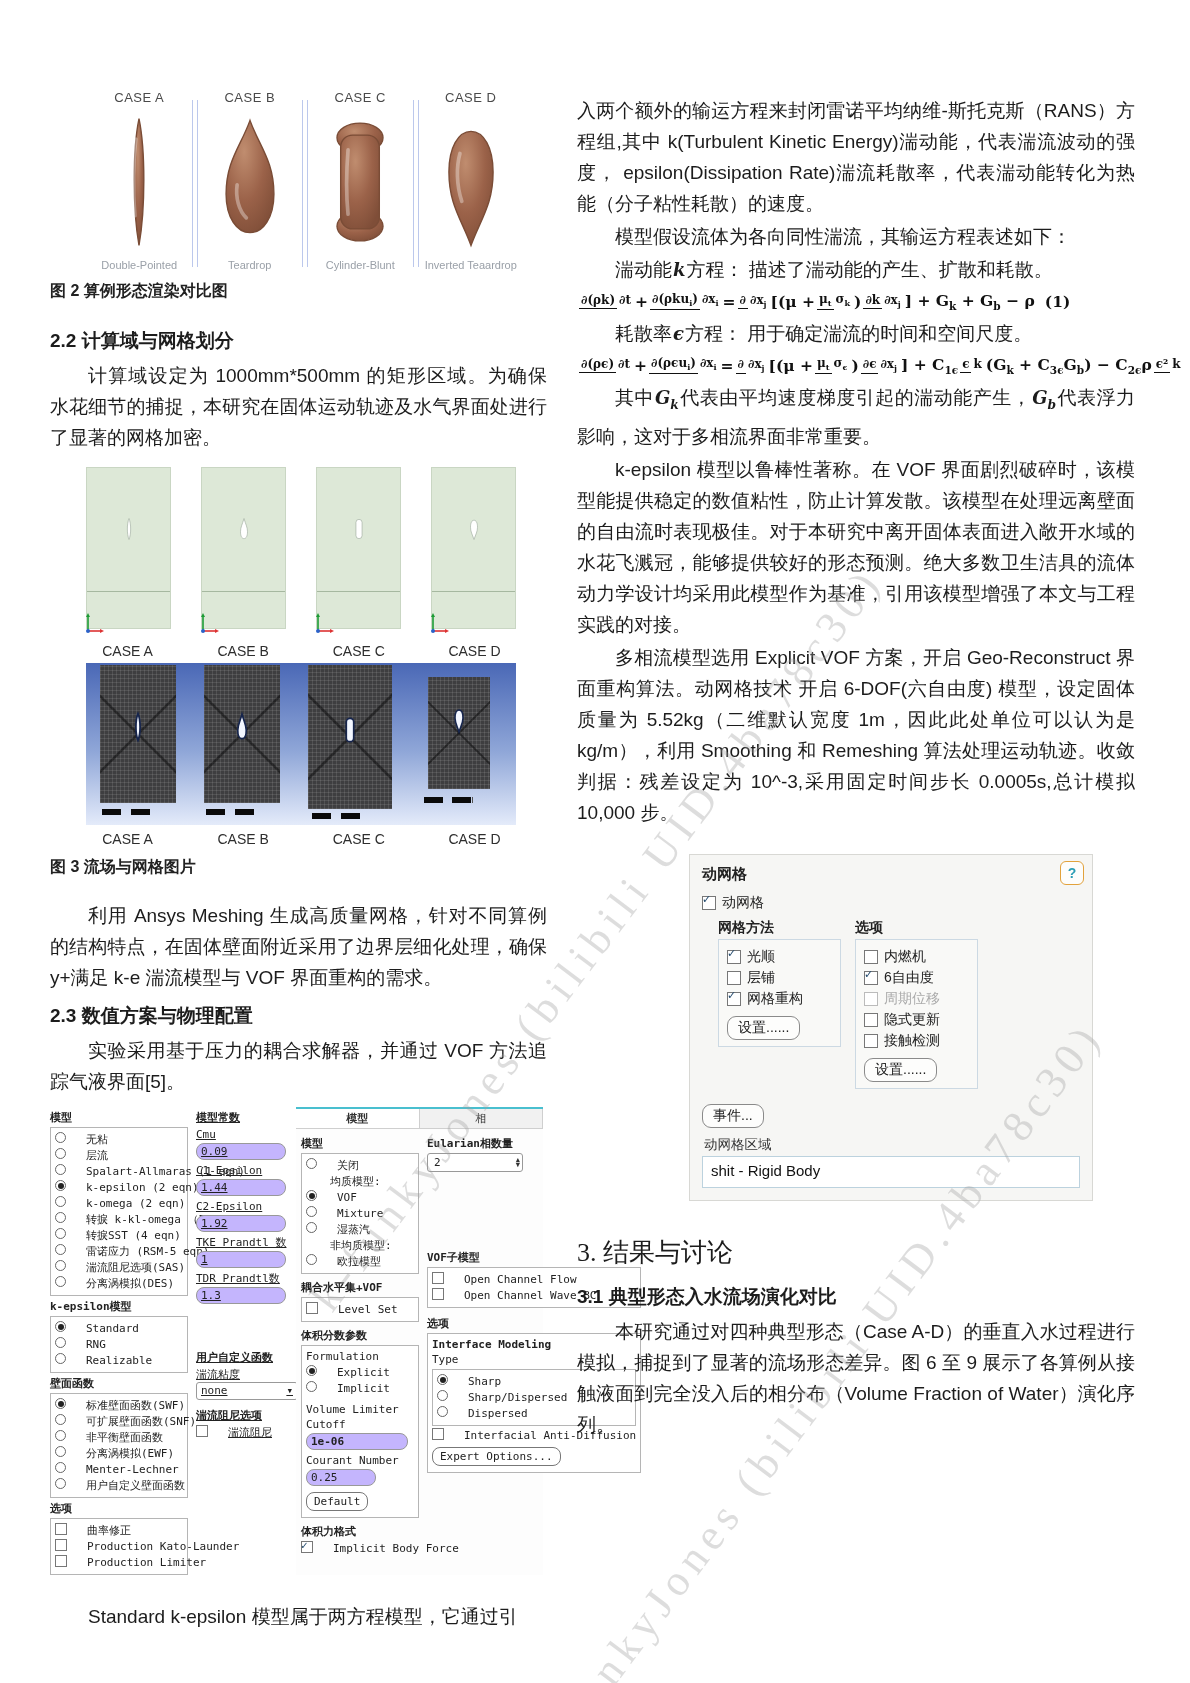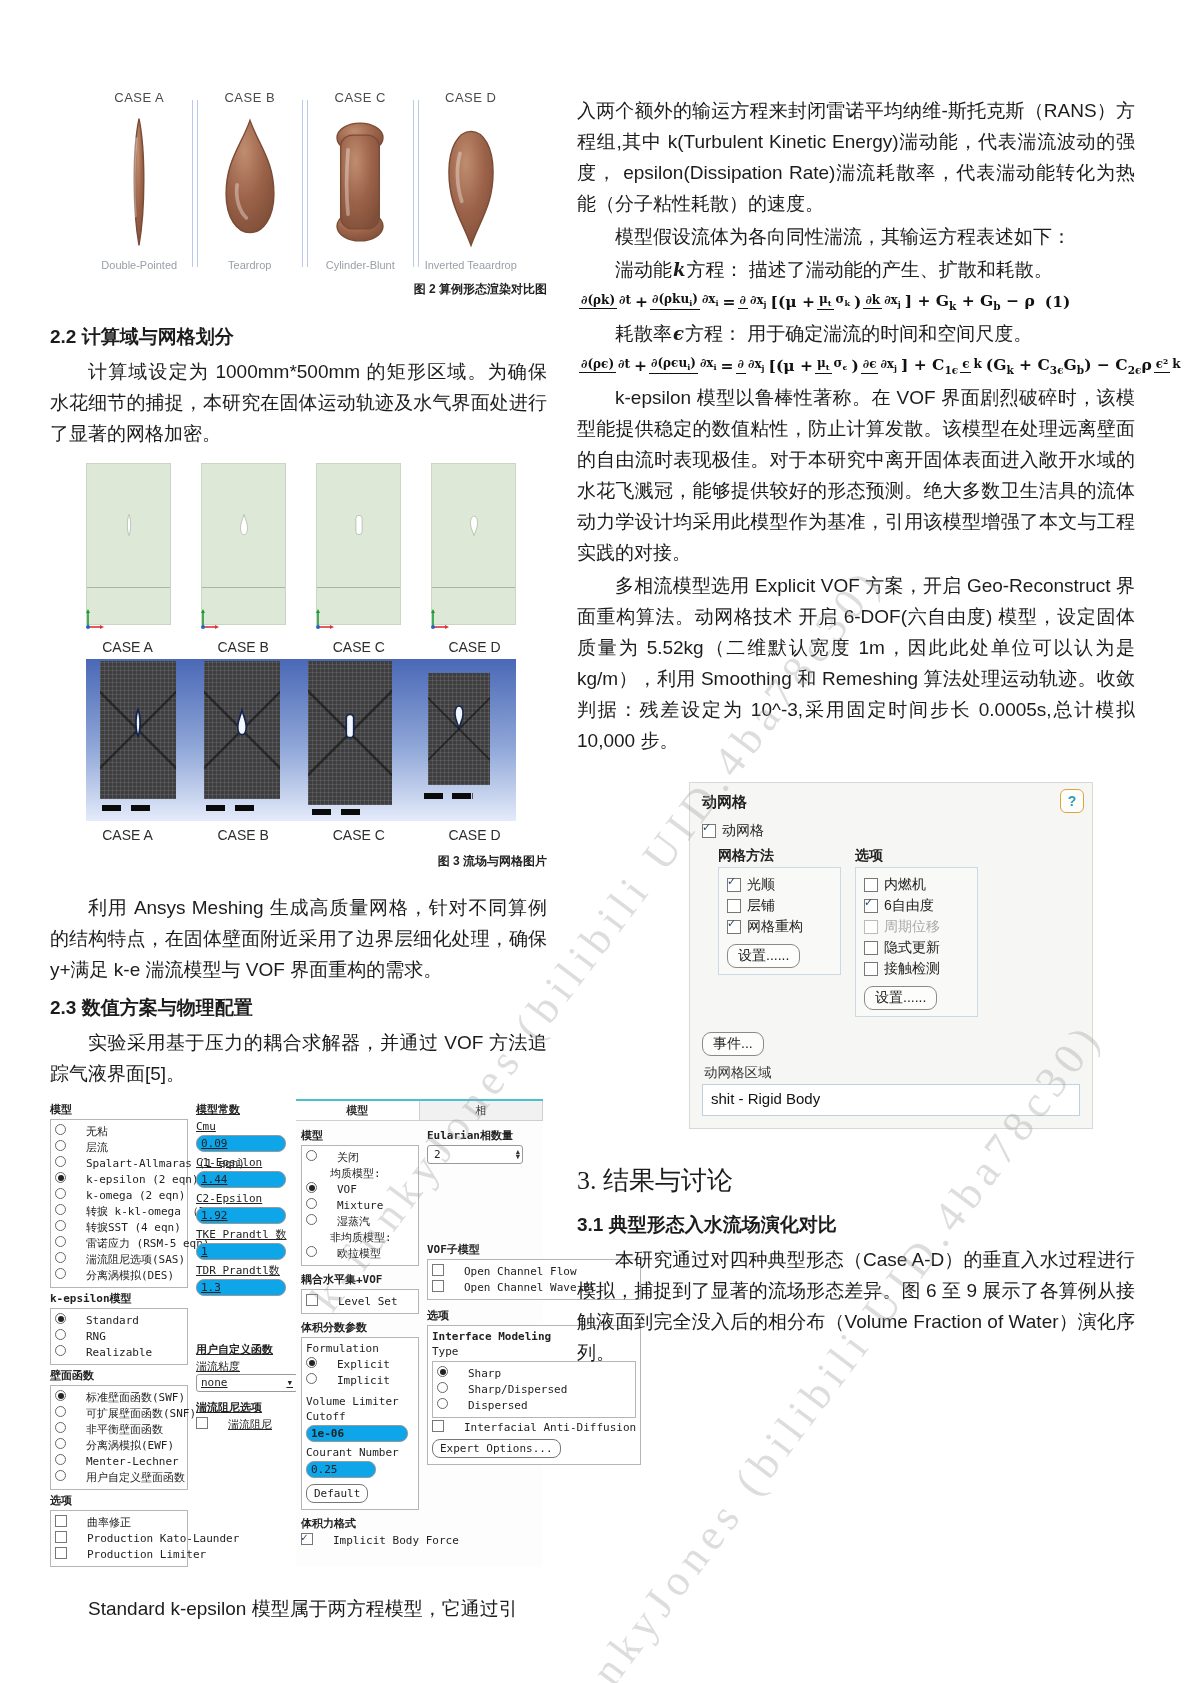--- a/index.html
+++ b/index.html
@@ -4,21 +4,21 @@
 <style>
   html,body{margin:0;padding:0;background:#e8e8e8;}
   .page{position:relative;width:1190px;height:1683px;background:#ffffff;margin:0 auto;overflow:hidden;
         font-family:"Liberation Sans","DejaVu Sans",sans-serif;color:#1c1c1c;}
   .col-left{position:absolute;left:50px;top:90px;width:497px;}
   .col-right{position:absolute;left:577px;top:95px;width:558px;}
   .para{font-size:19px;line-height:31px;text-align:justify;margin:0 0 2px 0;}
   .ind{text-indent:2em;}
   .h2{font-size:19px;font-weight:bold;margin:26px 0 6px 0;}
   .h2.tight{margin-top:10px;}
-  .caption{font-size:12px;font-weight:600;text-align:right;color:#222;margin-top:10px;}
+  .caption{font-size:16px;font-weight:600;text-align:left;color:#222;margin-top:10px;}
   
   .wm{position:absolute;z-index:5;pointer-events:none;white-space:nowrap;transform:rotate(-53deg);transform-origin:0 0;
       font-family:"Liberation Serif","DejaVu Serif",serif;font-size:44px;letter-spacing:7px;color:#9e9e9e;opacity:.34;}
   
   .fig2{margin-left:40px;width:430px;}
   .fig2-row{display:flex;align-items:stretch;}
   .fig2-cell{flex:1;display:flex;flex-direction:column;align-items:center;}
   .fig2-title{font-size:13px;color:#4a4a4a;letter-spacing:.5px;margin-bottom:2px;}
   .fig2-sub{font-size:11px;color:#9aa0a8;margin-top:2px;}
   .vdiv{width:4px;border-left:1.5px solid #bcc8ec;border-right:1.5px solid #bcc8ec;margin:10px 3px 4px 3px;}
@@ -50,21 +50,21 @@
   .f4-right{width:247px;flex:none;border-top:2px solid #49bfcf;background:#fdfdfd;}
   .f4-title{font-weight:bold;margin:3px 0 2px 0;}
   .f4-box{border:1px solid #b5b5b5;padding:3px 4px;background:#fff;}
   .f4-row{display:flex;gap:20px;margin:1px 0;white-space:nowrap;}
   .rd{width:9px;height:9px;border:1px solid #666;border-radius:50%;flex:none;position:relative;background:#fff;}
   .rd.on::after{content:"";position:absolute;inset:1.5px;border-radius:50%;background:#222;}
   .ck{width:10px;height:10px;border:1px solid #777;flex:none;position:relative;background:#fff;}
   .ck.on::after{content:"✓";position:absolute;left:-1px;top:-4px;font-size:11px;color:#234a6d;font-weight:bold;}
   .ck.dim,.rd.dim{border-color:#bbb;}
   .hide{visibility:hidden;width:2px;}
-  .f4-field{border:1px solid #999;border-radius:8px;background:#0ea5e9;padding:0 4px;height:15px;line-height:15px;
+  .f4-field{border:1px solid #999;border-radius:8px;background:#c4b5fd;padding:0 4px;height:15px;line-height:15px;
             width:80px;margin:1px 0 3px 0;}
   .f4-select{border:1px solid #999;border-radius:3px;background:#fff;padding:0 4px;height:16px;line-height:16px;
              width:92px;display:flex;justify-content:space-between;}
   .f4-btn{display:inline-block;border:1px solid #777;border-radius:8px;background:#fff;padding:1px 7px;margin:3px 0;}
   .f4-tabs{display:flex;border-bottom:1px solid #cfcfcf;background:#f1f1f1;}
   .f4-tab{flex:1;text-align:center;padding:2px 0;border-right:1px solid #cfcfcf;color:#333;}
   .f4-tab.active{background:#fff;font-weight:bold;}
   .f4-rc{display:flex;gap:8px;padding:4px 5px;}
   .f4-rcl{width:118px;flex:none;}
   .f4-rcr{flex:1;}
@@ -605,20 +605,21 @@
             <span class="fd">k</span>
           </span>
           <span>(G<sub>k</sub> + C<sub>3ϵ</sub>G<sub>b</sub>) − C<sub>2ϵ</sub>ρ</span>
           <span class="frac">
             <span class="fn">ϵ²</span>
             <span class="fd">k</span>
           </span>
         </span>
       <span class="eqnum">(2)</span>
     </div>
+    <p class="para ind mathline"><span>其中</span><span class="mv">G<sub>k</sub></span><span>代表由平均速度梯度引起的湍动能产生，</span><span class="mv">G<sub>b</sub></span><span>代表浮力影响，这对于多相流界面非常重要。</span></p>
     <p class="para ind">k-epsilon 模型以鲁棒性著称。在 VOF 界面剧烈破碎时，该模型能提供稳定的数值粘性，防止计算发散。该模型在处理远离壁面的自由流时表现极佳。对于本研究中离开固体表面进入敞开水域的水花飞溅冠，能够提供较好的形态预测。绝大多数卫生洁具的流体动力学设计均采用此模型作为基准，引用该模型增强了本文与工程实践的对接。</p>
     <p class="para ind">多相流模型选用 Explicit VOF 方案，开启 Geo-Reconstruct 界面重构算法。动网格技术 开启 6-DOF(六自由度) 模型，设定固体质量为 5.52kg（二维默认宽度 1m，因此此处单位可以认为是 kg/m），利用 Smoothing 和 Remeshing 算法处理运动轨迹。收敛判据：残差设定为 10^-3,采用固定时间步长 0.0005s,总计模拟 10,000 步。</p>
 
     <div class="fig5 f5">
       <div class="f5-title">动网格</div>
       <div class="f5-help">?</div>
       <div class="f5-row" style="margin-top:10px;">
         <span class="ck on"></span>
         <span>动网格</span>
       </div>

